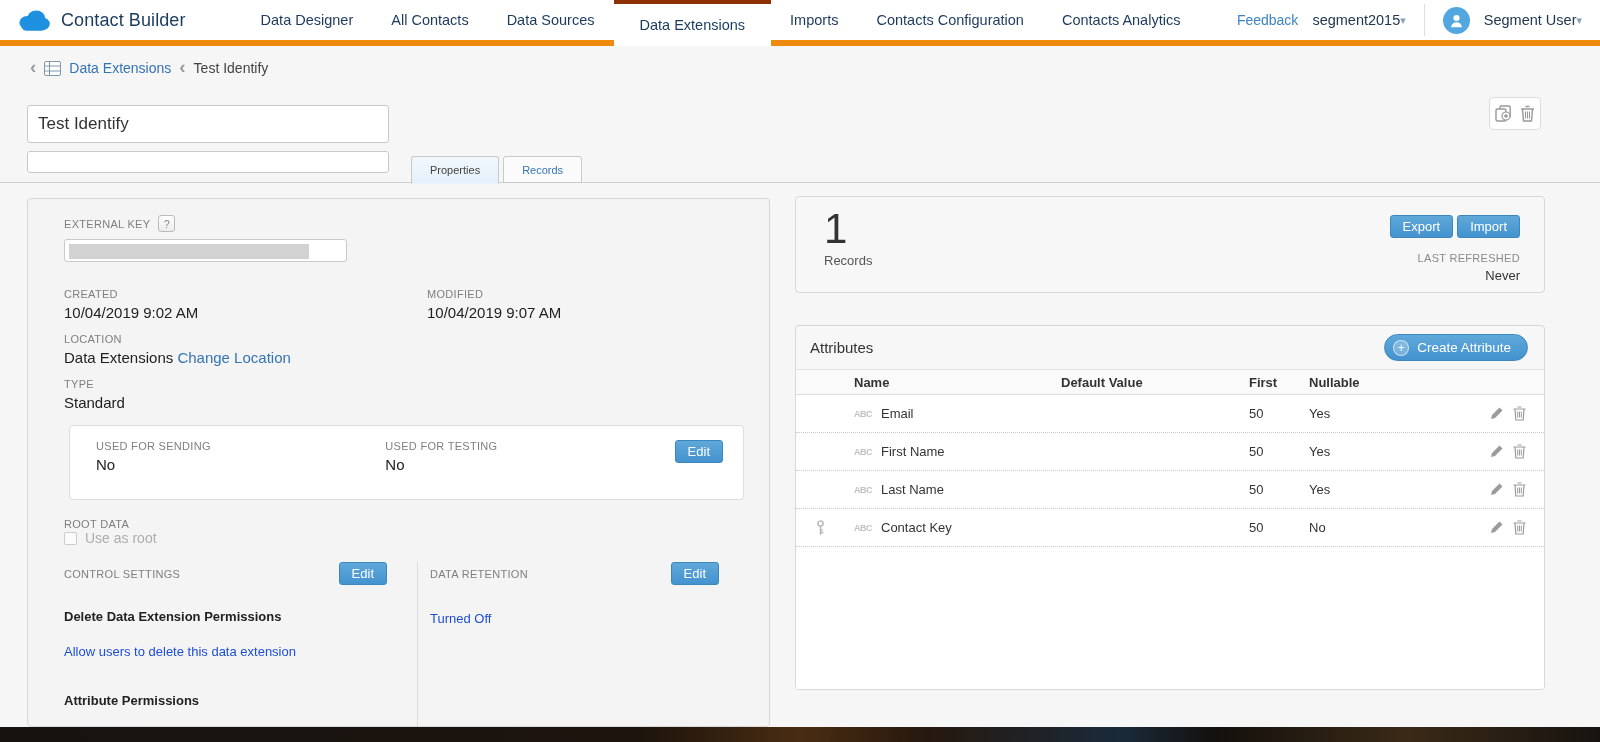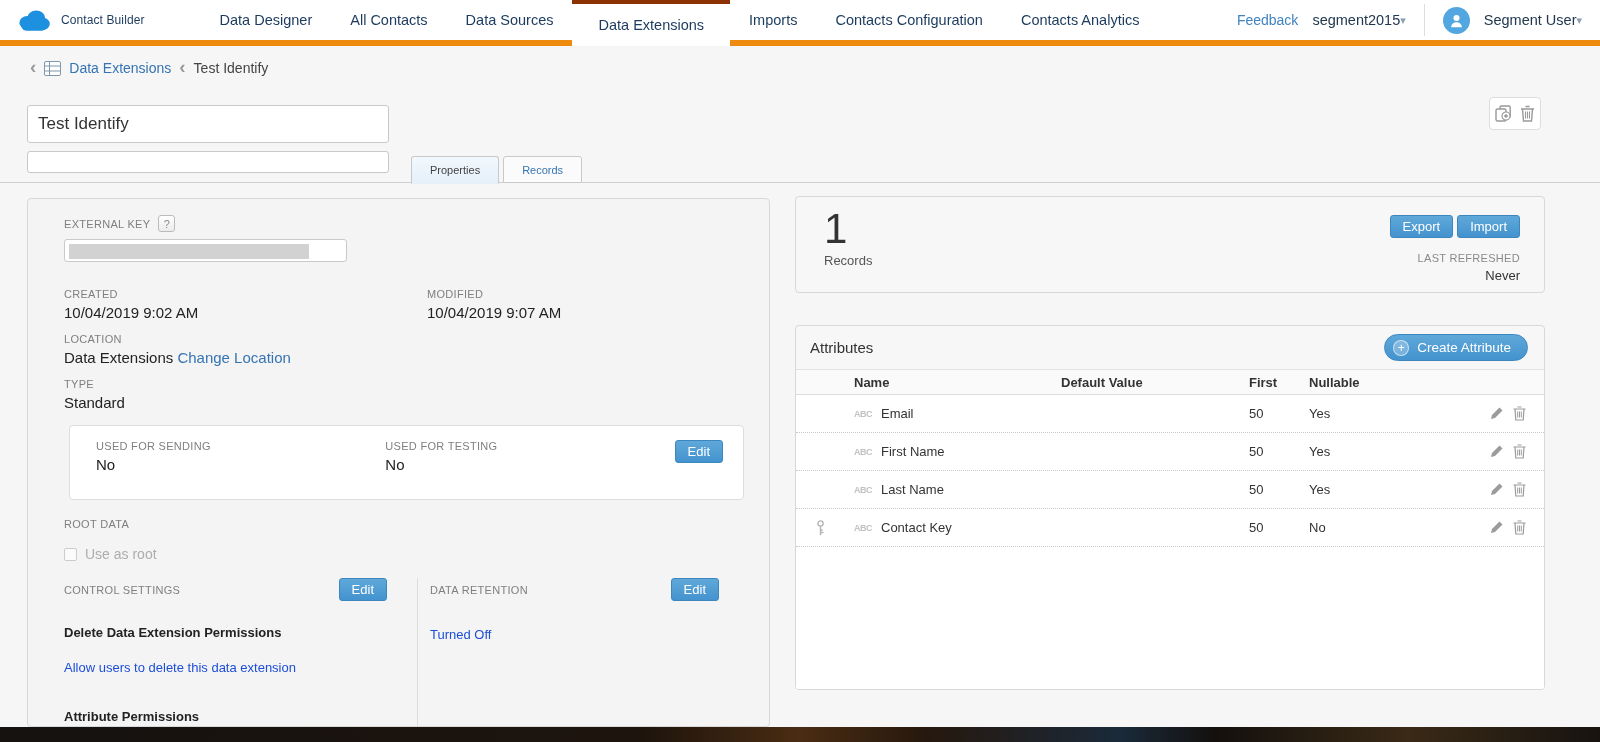--- a/index.html
+++ b/index.html
@@ -10,21 +10,21 @@
     position:relative;
     overflow:hidden;
     color:#333;
   }
   a { text-decoration:none; cursor:pointer; }
 
   
   .topnav { position:absolute; top:0; left:0; width:1600px; height:46px; background:#fff; display:flex; align-items:stretch; z-index:10; }
   .orange-bar { position:absolute; left:0; right:0; top:40px; height:6px; background:#ee8a0e; }
   .brand { display:flex; align-items:center; height:40px; padding:0 10px 0 16px; gap:9px; cursor:pointer; }
-  .brand-name { font-size:12px; color:#1b3a5e; font-weight:500; letter-spacing:.1px; }
+  .brand-name { font-size:18px; color:#1b3a5e; font-weight:500; letter-spacing:.1px; }
   .navlist { display:flex; align-items:stretch; margin-left:46px; }
   .nav-item { display:flex; align-items:center; height:40px; padding:0 19px; font-size:14.5px; color:#1b3a5e; cursor:pointer; }
   .nav-item.active { height:46px; background:#fff; border-top:4px solid #8c3104; position:relative; z-index:2; padding:0 26px; font-weight:500; }
   .nav-right { margin-left:auto; display:flex; align-items:center; height:40px; gap:14px; padding-right:18px; }
   .feedback { color:#3f83c1; font-size:14px; }
   .account, .user { color:#22384f; font-size:14.5px; display:flex; align-items:center; cursor:pointer; }
   .caret { color:#8aa0b5; font-size:11px; }
   .vdiv { width:1px; height:32px; background:#ddd; margin:0 4px; }
   .avatar { width:27px; height:27px; border-radius:50%; background:#53a7e0; display:flex; align-items:center; justify-content:center; cursor:pointer; }
 
@@ -58,21 +58,21 @@
   .field { margin-top:12px; }
   .field .val { margin-top:4px; }
   .loc-link { color:#3574b3; cursor:pointer; }
 
   .sending-card { margin:14px 25px 0 25px; background:#fff; border:1px solid #ddd; border-radius:4px; padding:14px 20px 26px 26px; display:flex; }
   .sending-card .pair { width:310px; }
 
   .btn { display:inline-flex; align-items:center; justify-content:center; height:23px; padding:0 12px; font-size:13px; color:#fff; background:linear-gradient(#5fa8d9,#4493cf); border:1px solid #3c87bd; border-radius:3px; cursor:pointer; font-family:"Liberation Sans",sans-serif; }
 
   .rootdata { margin-top:18px; }
-  .chkrow { display:flex; align-items:center; gap:8px; margin-top:16px; }
+  .chkrow { display:flex; align-items:center; gap:8px; margin-top:0; }
   .chk { width:13px; height:13px; border:1px solid #ccc; border-radius:2px; background:#fbfbfb; }
   .chk-label { font-size:14px; color:#adadad; }
 
   .perm-grid { display:grid; grid-template-columns:373px 1fr; margin-top:16px; flex:1; }
   .perm-col2 { border-left:1px solid #ddd; padding-left:12px; padding-right:20px; }
   .perm-head { display:flex; align-items:center; justify-content:space-between; padding-right:30px; }
   .perm-title { font-size:13px; font-weight:bold; color:#222; margin-top:24px; }
   .perm-desc { font-size:13px; color:#1d4ed8; margin-top:20px; }
 
   

